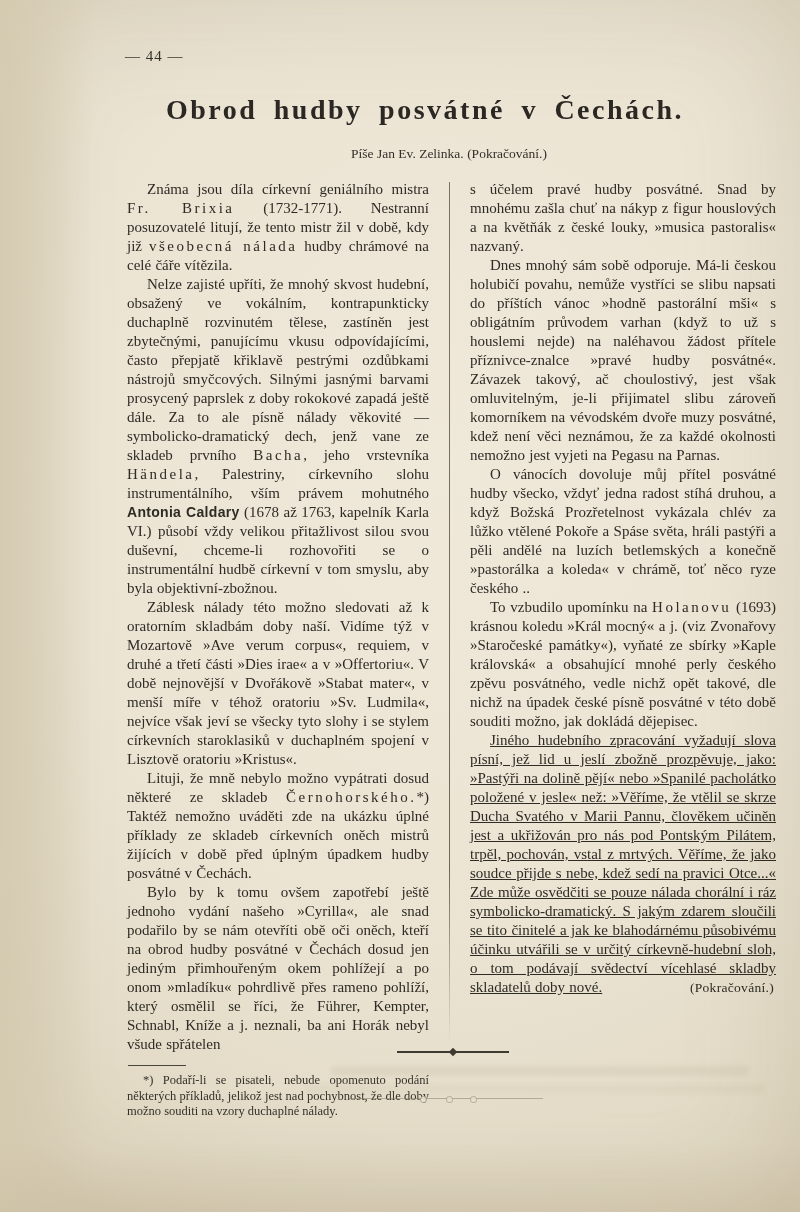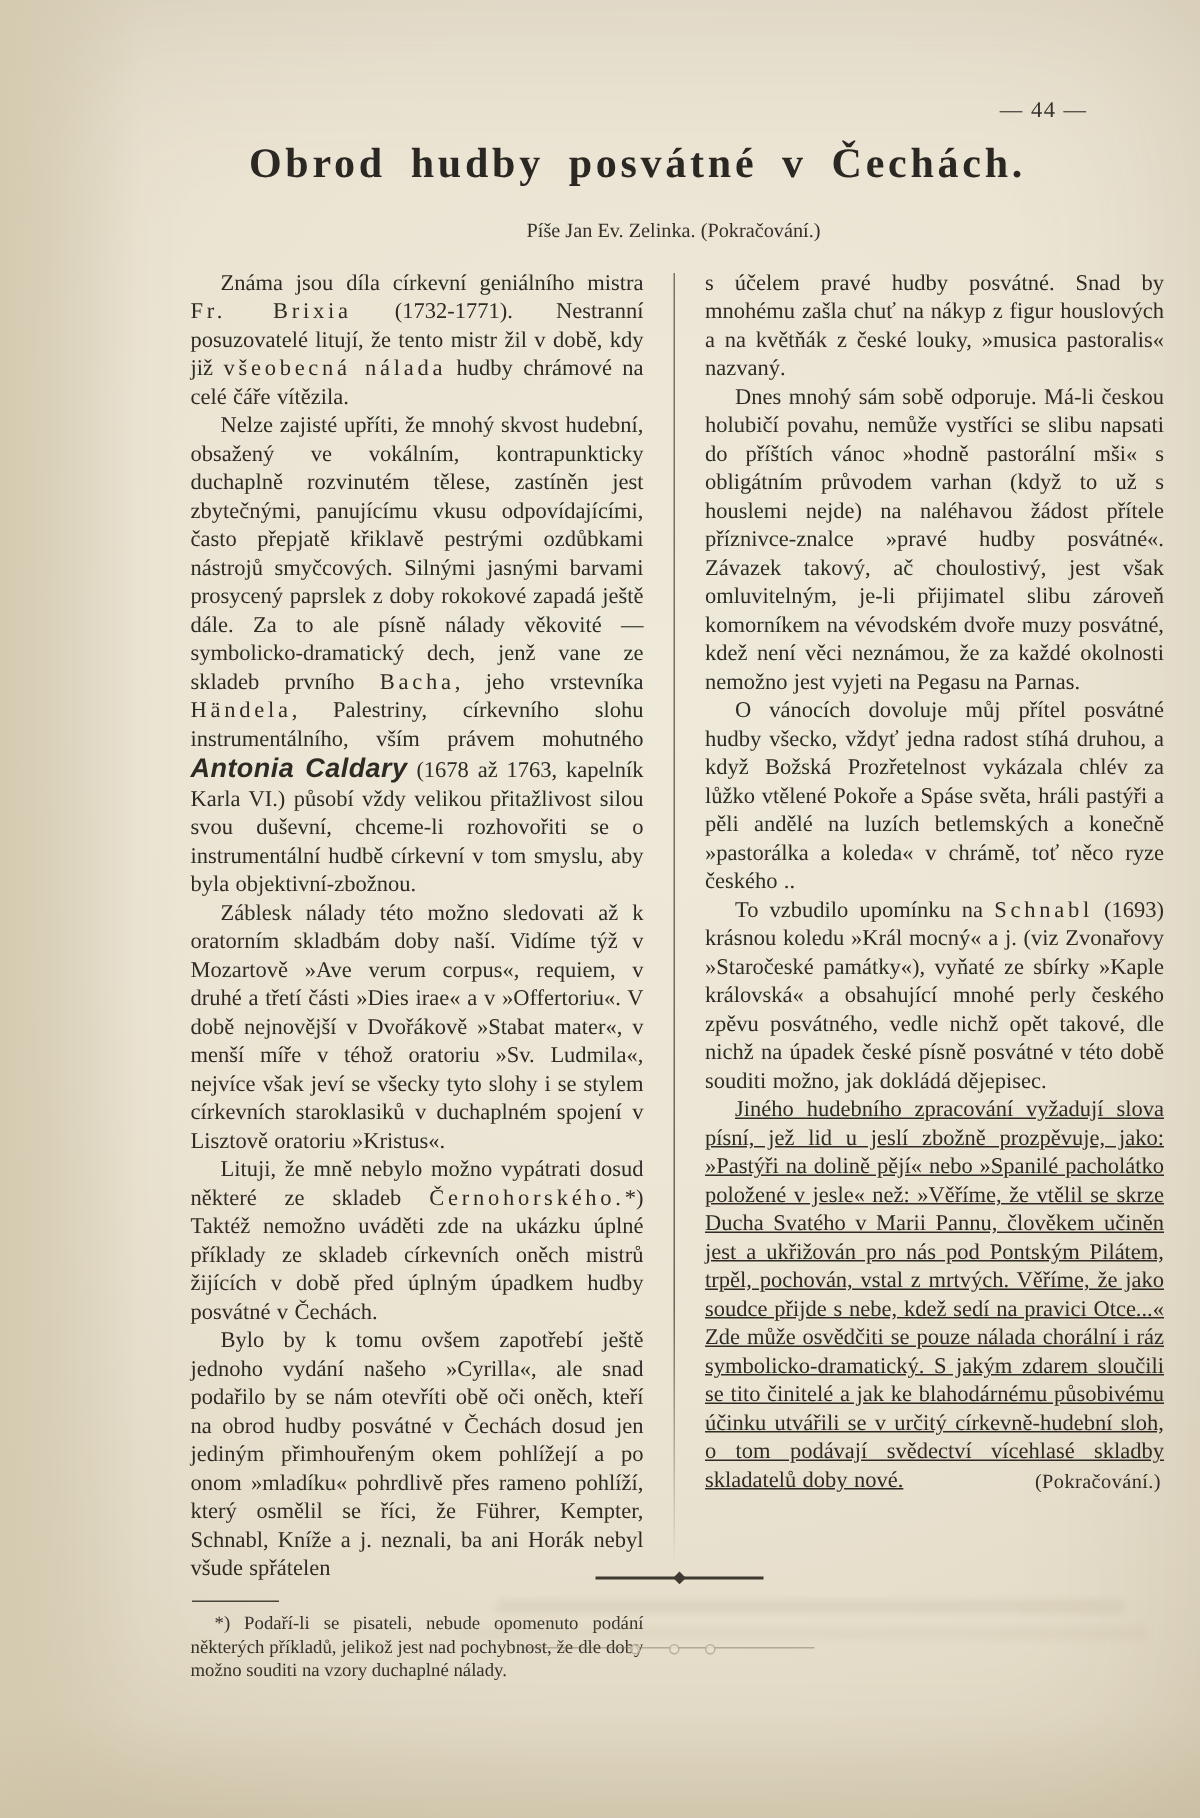--- a/index.html
+++ b/index.html
@@ -21,22 +21,22 @@
     background:linear-gradient(90deg,#d5cbb1 0%,rgba(213,203,177,.55) 45%,rgba(213,203,177,0) 100%);
     pointer-events:none;
   }
   .page::after{
     content:"";position:absolute;left:0;right:0;bottom:0;height:70px;
     background:linear-gradient(0deg,rgba(190,176,142,.25),rgba(190,176,142,0));
     pointer-events:none;
   }
 
   .page-num{
-    position:absolute;top:66px;left:125px;width:600px;
-    text-align:right;font-size:15px;letter-spacing:1px;color:#35322b;
+    position:absolute;top:48px;left:125px;width:600px;
+    text-align:left;font-size:15px;letter-spacing:1px;color:#35322b;
   }
   .title{
     position:absolute;top:94px;left:85px;width:680px;margin:0;
     text-align:center;font-size:28px;font-weight:700;
     letter-spacing:2.5px;word-spacing:7px;color:#2b2824;
   }
   .byline{
     position:absolute;top:146px;left:125px;width:648px;
     text-align:center;font-size:13.5px;color:#33302a;
   }
@@ -53,21 +53,21 @@
     width:1px;height:862px;margin:2px 20px 0 20px;
     background:linear-gradient(#7a7365,#6e675a 80%,rgba(110,103,90,0));
   }
   .para{
     margin:0;text-align:justify;text-indent:20px;
     word-spacing:.5px;
   }
   .para.noindent{text-indent:0;}
   .para.rel{position:relative;text-decoration:underline;}
   .sp{letter-spacing:2.5px;}
-  .b{font-family:"Liberation Sans","DejaVu Sans",sans-serif;font-weight:bold;font-size:18px;letter-spacing:.3px;font-style:italic;}
+  .b{font-family:"Liberation Sans","DejaVu Sans",sans-serif;font-weight:bold;font-size:14px;letter-spacing:.3px;}
   .cont{
     position:absolute;right:2px;bottom:0;
     font-size:13.5px;letter-spacing:.3px;
   }
   .fn-rule{
     width:58px;height:0;border-top:1.4px solid #49443b;
     margin:11px 0 7px 1px;
   }
   .footnote{
     margin:0;font-size:12.5px;line-height:15.5px;
@@ -115,21 +115,21 @@
         <p class="para"><span>Lituji, že mně nebylo možno vypátrati dosud některé ze skladeb </span><span class="sp">Černohorského.</span><span>*) Taktéž nemožno uváděti zde na ukázku úplné příklady ze skladeb církevních oněch mistrů žijících v době před úplným úpadkem hudby posvátné v Čechách.</span></p>
         <p class="para"><span>Bylo by k tomu ovšem zapotřebí ještě jednoho vydání našeho »Cyrilla«, ale snad podařilo by se nám otevříti obě oči oněch, kteří na obrod hudby posvátné v Čechách dosud jen jediným přimhouřeným okem pohlížejí a po onom »mladíku« pohrdlivě přes rameno pohlíží, který osmělil se říci, že Führer, Kempter, Schnabl, Kníže a j. neznali, ba ani Horák nebyl všude spřátelen</span></p>
         <div class="fn-rule"></div>
         <p class="footnote"><span>*) Podaří-li se pisateli, nebude opomenuto podání některých příkladů, jelikož jest nad pochybnost, že dle doby možno souditi na vzory duchaplné nálady.</span></p>
       </div>
     <div class="divider"></div>
     <div class="col col-right" id="col-right">
         <p class="para noindent"><span>s účelem pravé hudby posvátné. Snad by mnohému zašla chuť na nákyp z figur houslových a na květňák z české louky, »musica pastoralis« nazvaný.</span></p>
         <p class="para"><span>Dnes mnohý sám sobě odporuje. Má-li českou holubičí povahu, nemůže vystříci se slibu napsati do příštích vánoc »hodně pastorální mši« s obligátním průvodem varhan (když to už s houslemi nejde) na naléhavou žádost přítele příznivce-znalce »pravé hudby posvátné«. Závazek takový, ač choulostivý, jest však omluvitelným, je-li přijimatel slibu zároveň komorníkem na vévodském dvoře muzy posvátné, kdež není věci neznámou, že za každé okolnosti nemožno jest vyjeti na Pegasu na Parnas.</span></p>
         <p class="para"><span>O vánocích dovoluje můj přítel posvátné hudby všecko, vždyť jedna radost stíhá druhou, a když Božská Prozřetelnost vykázala chlév za lůžko vtělené Pokoře a Spáse světa, hráli pastýři a pěli andělé na luzích betlemských a konečně »pastorálka a koleda« v chrámě, toť něco ryze českého ..</span></p>
-        <p class="para"><span>To vzbudilo upomínku na </span><span class="sp">Schnabl</span><span> (1693) krásnou koledu »Král mocný« a j. (viz Zvonařovy »Staročeské památky«), vyňaté ze sbírky »Kaple královská« a obsahující mnohé perly českého zpěvu posvátného, vedle nichž opět takové, dle nichž na úpadek české písně posvátné v této době souditi možno, jak dokládá dějepisec.</span></p>
+        <p class="para"><span>To vzbudilo upomínku na </span><span class="sp">Holanovu</span><span> (1693) krásnou koledu »Král mocný« a j. (viz Zvonařovy »Staročeské památky«), vyňaté ze sbírky »Kaple královská« a obsahující mnohé perly českého zpěvu posvátného, vedle nichž opět takové, dle nichž na úpadek české písně posvátné v této době souditi možno, jak dokládá dějepisec.</span></p>
         <p class="para rel"><span>Jiného hudebního zpracování vyžadují slova písní, jež lid u jeslí zbožně prozpěvuje, jako: »Pastýři na dolině pějí« nebo »Spanilé pacholátko položené v jesle« než: »Věříme, že vtělil se skrze Ducha Svatého v Marii Pannu, člověkem učiněn jest a ukřižován pro nás pod Pontským Pilátem, trpěl, pochován, vstal z mrtvých. Věříme, že jako soudce přijde s nebe, kdež sedí na pravici Otce...« Zde může osvědčiti se pouze nálada chorální i ráz symbolicko-dramatický. S jakým zdarem sloučili se tito činitelé a jak ke blahodárnému působivému účinku utvářili se v určitý církevně-hudební sloh, o tom podávají svědectví vícehlasé skladby skladatelů doby nové.</span><span class="cont">(Pokračování.)</span></p>
       </div>
   </div>
 
   <div class="orn">
     <div class="line"></div>
     <div class="diamond"></div>
   </div>
 
   <div class="ghost-text gt1"></div>

